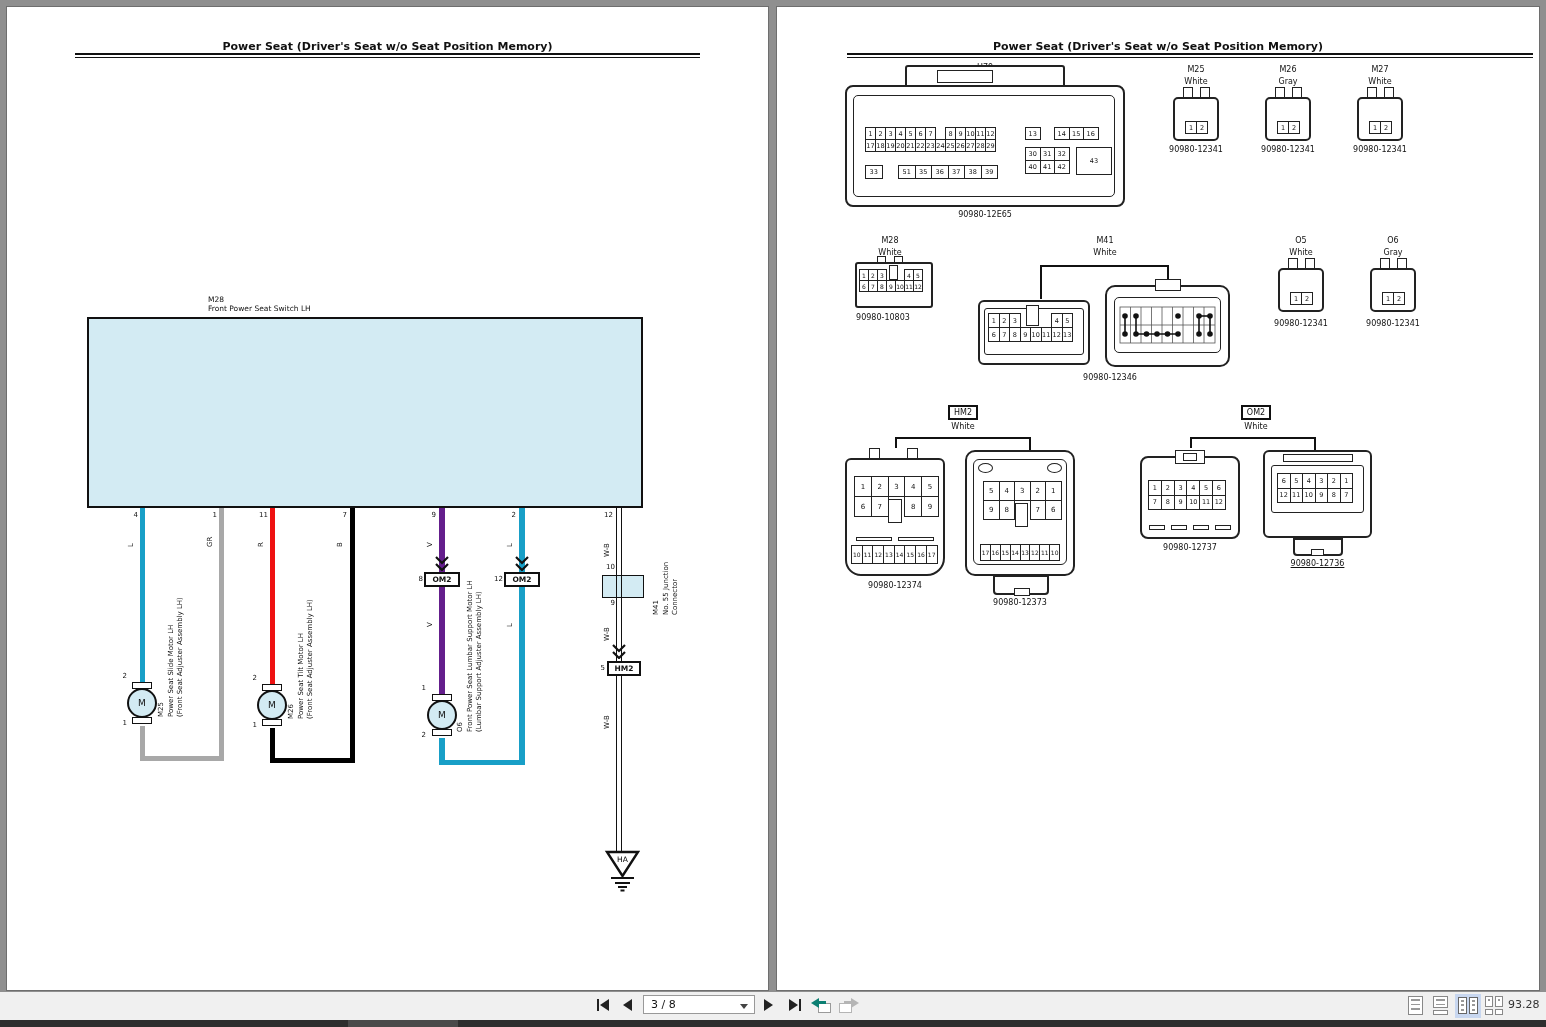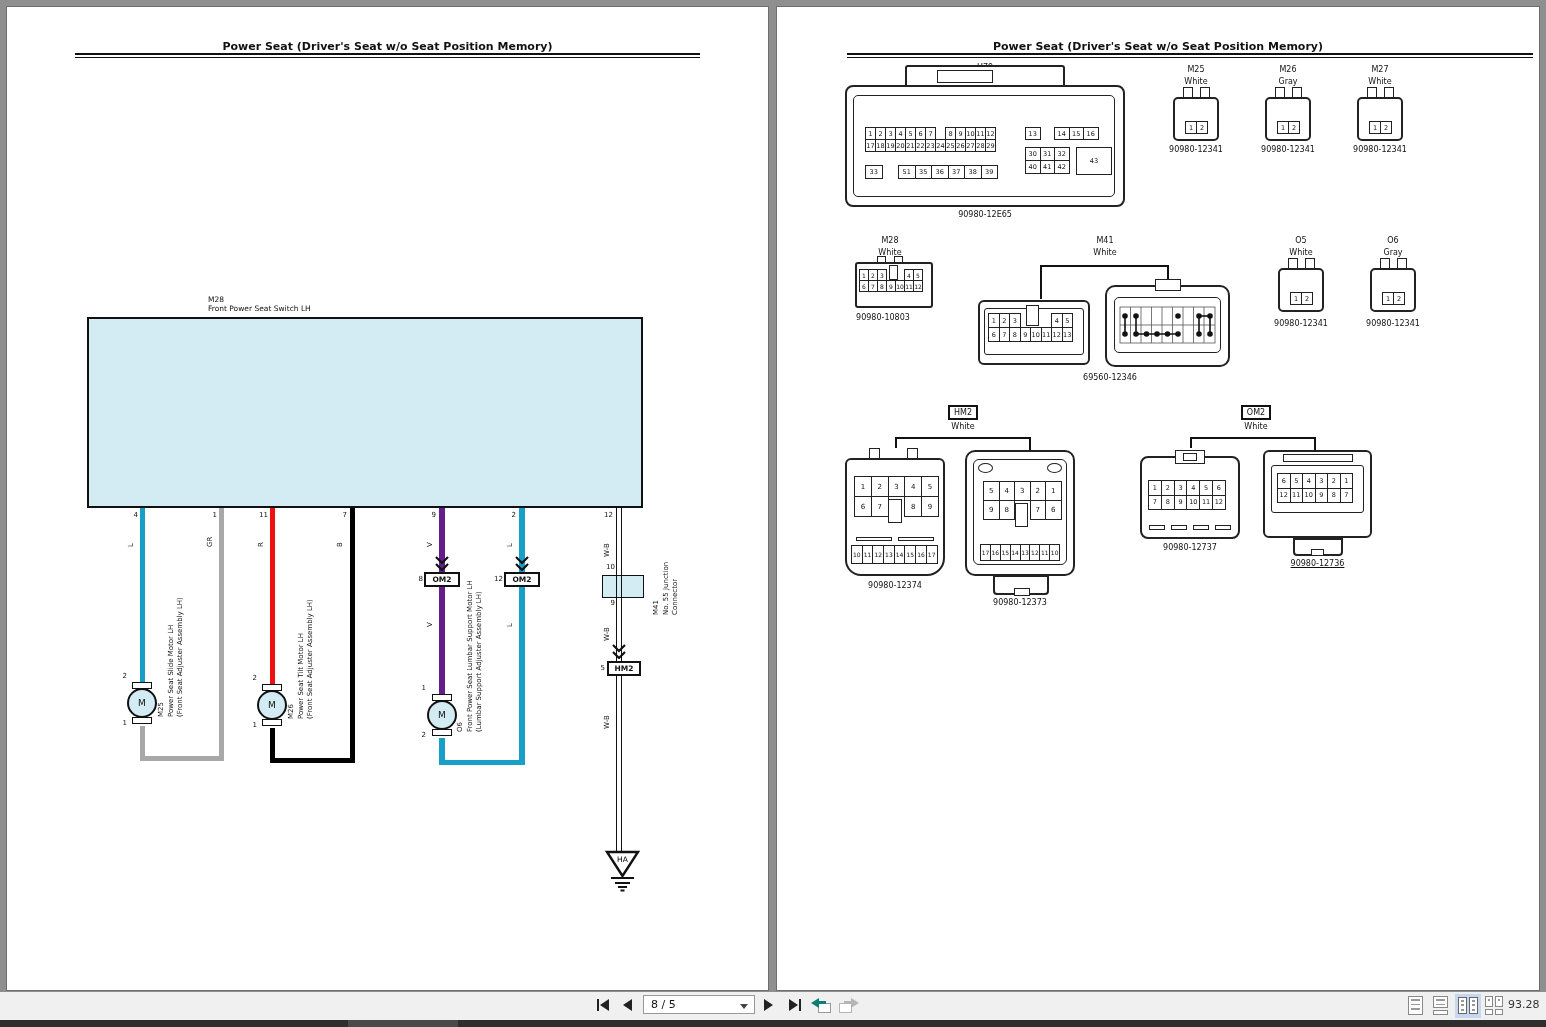--- a/index.html
+++ b/index.html
@@ -422,21 +422,21 @@
         <circle cx="27.5" cy="31" r="2"></circle>
       <circle cx="38" cy="31" r="2"></circle>
         <circle cx="48.5" cy="31" r="2"></circle>
         <circle cx="59" cy="31" r="2"></circle>
       <circle cx="80" cy="13" r="2"></circle>
         <circle cx="91" cy="13" r="2"></circle>
       <circle cx="80" cy="31" r="2"></circle>
         <circle cx="91" cy="31" r="2"></circle>
     </g>
   </svg>
-  <div class="conn-part" style="left:200px;top:366px;width:266px;">69560-12346</div>
+  <div class="conn-part" style="left:200px;top:366px;width:266px;">90980-12346</div>
 
   <div class="conn-label" style="left:484px;top:229px;width:80px;">O5</div>
   <div class="conn-label" style="left:484px;top:241px;width:80px;">White</div>
   <div class="c2p" style="left:501px;top:251px;">
     <div class="prongs">
         <div class="prong"></div>
         <div class="prong"></div>
       </div>
     <div class="bodyc">
         <div class="pingrid" style="--cw:12px;--ch:13px;">
@@ -611,21 +611,21 @@
 
 <div class="toolbar">
   <div class="tbtn" style="left:593px;top:6px;width:20px;height:14px;gap:1px;">
     <div class="bar"></div>
     <div class="tri-l"></div>
   </div>
   <div class="tbtn" style="left:620px;top:6px;width:14px;height:14px;">
     <div class="tri-l"></div>
   </div>
   <div class="pagebox">
-    <span>8 / 5</span>
+    <span>3 / 8</span>
     <div class="caret"></div>
   </div>
   <div class="tbtn" style="left:761px;top:6px;width:14px;height:14px;">
     <div class="tri-r"></div>
   </div>
   <div class="tbtn" style="left:785px;top:6px;width:20px;height:14px;gap:1px;">
     <div class="tri-r"></div>
     <div class="bar"></div>
   </div>
   <div class="tbtn" style="left:810px;top:4px;width:22px;height:18px;">

